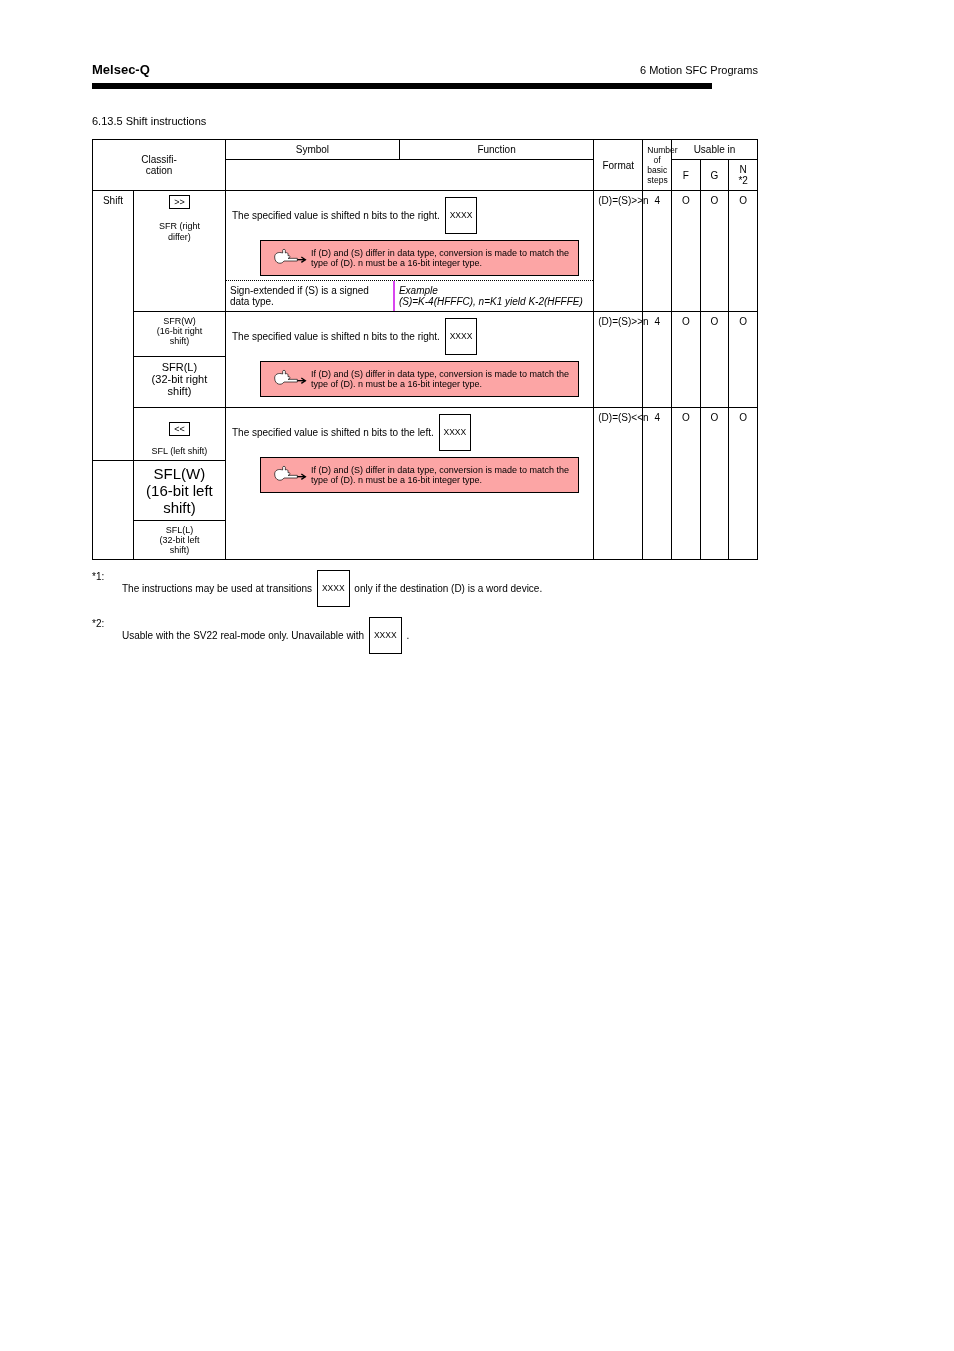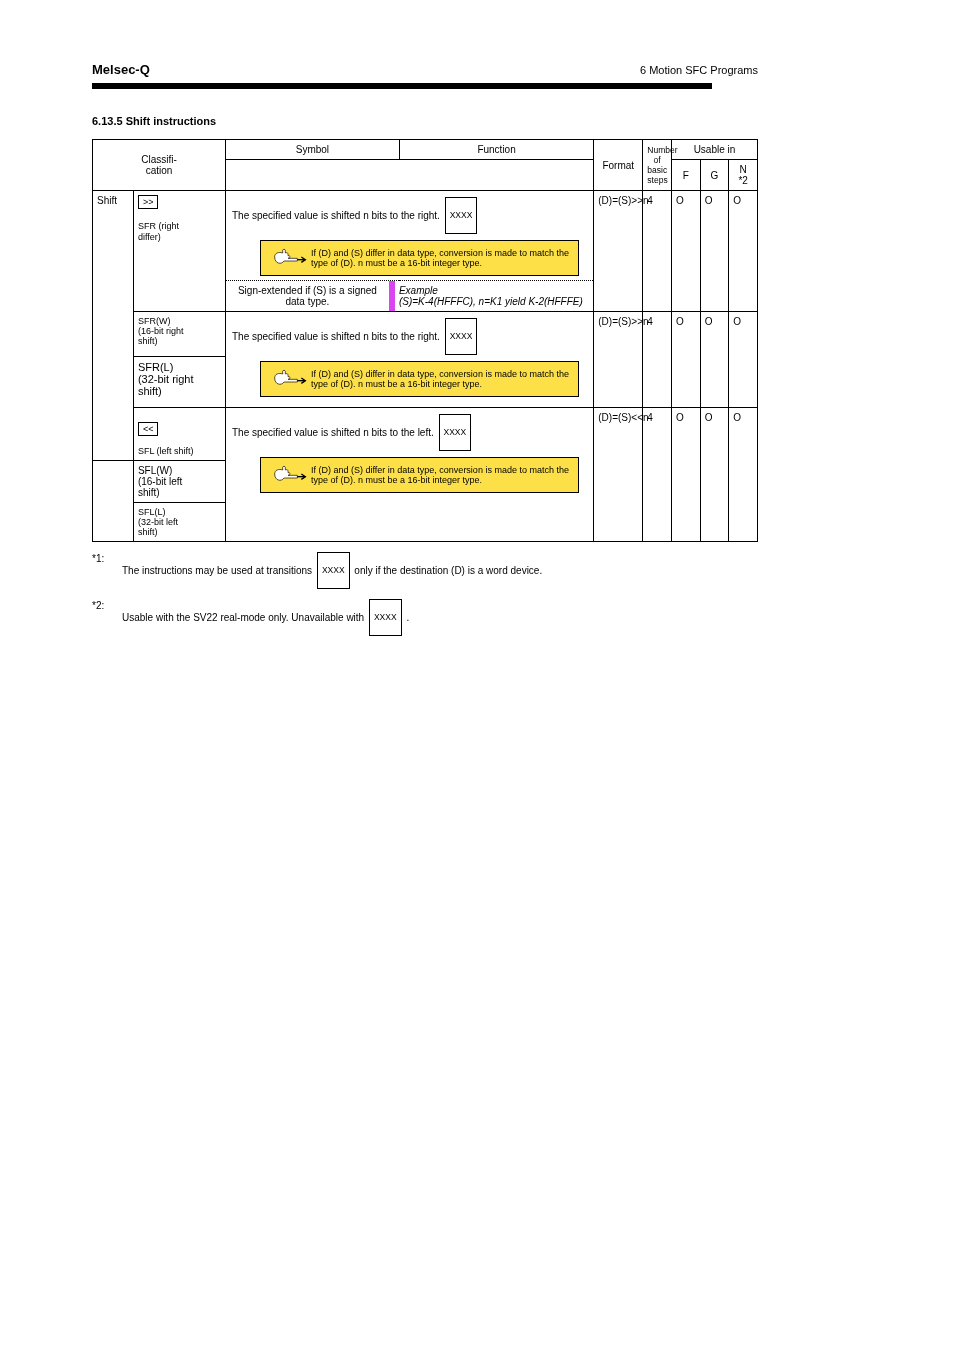--- a/index.html
+++ b/index.html
@@ -32,21 +32,21 @@
     font-size: 11px;
   }
   .heavy-rule {
     height: 6px;
     background: #000;
     width: 620px;
     margin-bottom: 4px;
   }
   .section-title {
     font-size: 11px;
-    font-weight: bold;
+    font-weight: normal;
     margin: 26px 0 12px 0;
     text-align: left;
     width: 100%;
   }
 
   table.main {
     border-collapse: collapse;
     width: 100%;
     table-layout: fixed;
   }
@@ -57,21 +57,21 @@
     padding: 4px 4px;
   }
   table.main th {
     font-weight: normal;
     text-align: center;
     vertical-align: middle;
   }
   .thick-bottom > th, .thick-bottom > td {
     border-bottom: 2.5px solid #000;
   }
-  .center { text-align: left; vertical-align: middle; }
+  .center { text-align: center; vertical-align: middle; }
   .nowrap { white-space: nowrap; }
 
   .indicator {
     display: inline-block;
     border: 1px solid #000;
     padding: 0 4px;
     font-size: 9px;
     line-height: 12px;
     vertical-align: middle;
   }
@@ -79,42 +79,42 @@
     display: inline-block;
     border: 1px solid #000;
     padding: 12px 4px;
     font-size: 8.5px;
     line-height: 11px;
     margin: 0 2px;
     vertical-align: 1px;
   }
 
   .note-box {
-    background: #fde047;
+    background: #fca5a5;
     border: 1px solid #000;
     margin: 6px 8px 4px 28px;
     padding: 3px 6px 3px 6px;
     font-size: 9px;
     position: relative;
     min-height: 36px;
     display: flex;
     align-items: center;
   }
   .note-icon {
     width: 42px;
     flex: 0 0 42px;
     text-align: center;
   }
   .note-text {
     flex: 1;
     padding-left: 2px;
   }
   .subrow { display: flex; }
   .subrow > div { padding: 4px; font-size: 10px; }
-  .sub-l { width: 46%; border-right: 6px solid #d946ef; text-align: center; }
+  .sub-l { width: 46%; border-right: 2px solid #d946ef; }
   .sub-r { flex: 1; font-style: italic; }
 
   .aster-row {
     font-size: 10px;
     margin-top: 10px;
     line-height: 1.45;
     display: flex;
   }
   .aster-row .mark { width: 30px; }
   .aster-row .txt { flex: 1; }
@@ -265,21 +265,21 @@
           </div>
         </td>
         <td rowspan="3" class="center nowrap">(D)=(S)&lt;&lt;n</td>
         <td rowspan="3" class="center">4</td>
         <td rowspan="3" class="center">O</td>
         <td rowspan="3" class="center">O</td>
         <td rowspan="3" class="center">O</td>
       </tr>
       <tr>
         <td rowspan="2" class="center"></td>
-        <td class="center" style="font-size:10px; white-space:pre-line">SFL(W)
+        <td class="center" style="font-size:15px; white-space:pre-line">SFL(W)
 (16-bit left
 shift)</td>
       </tr>
       <tr>
         <td class="center" style="font-size:9px; white-space:pre-line">SFL(L)
 (32-bit left
 shift)</td>
       </tr>
 
     </tbody>

